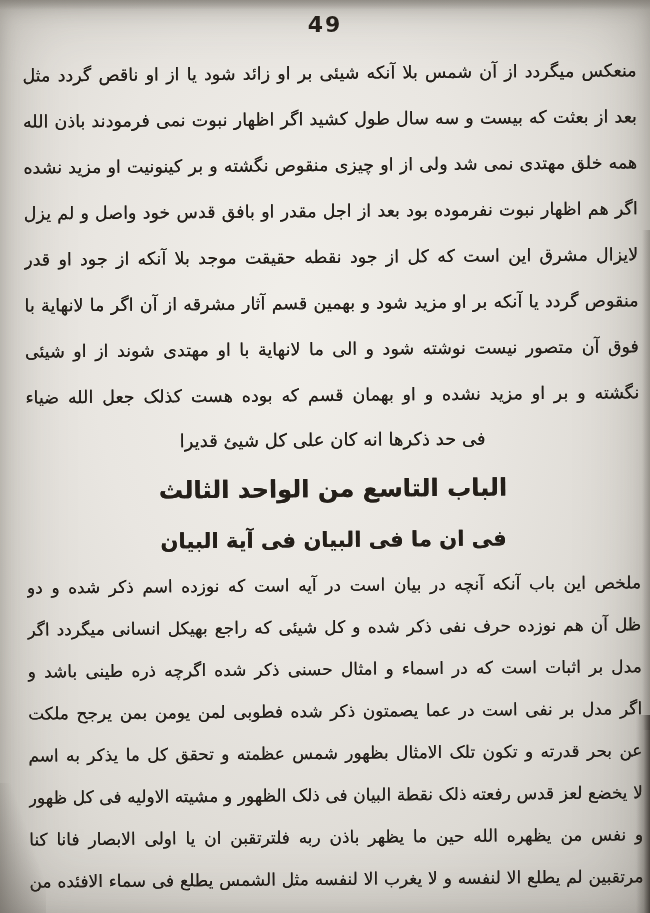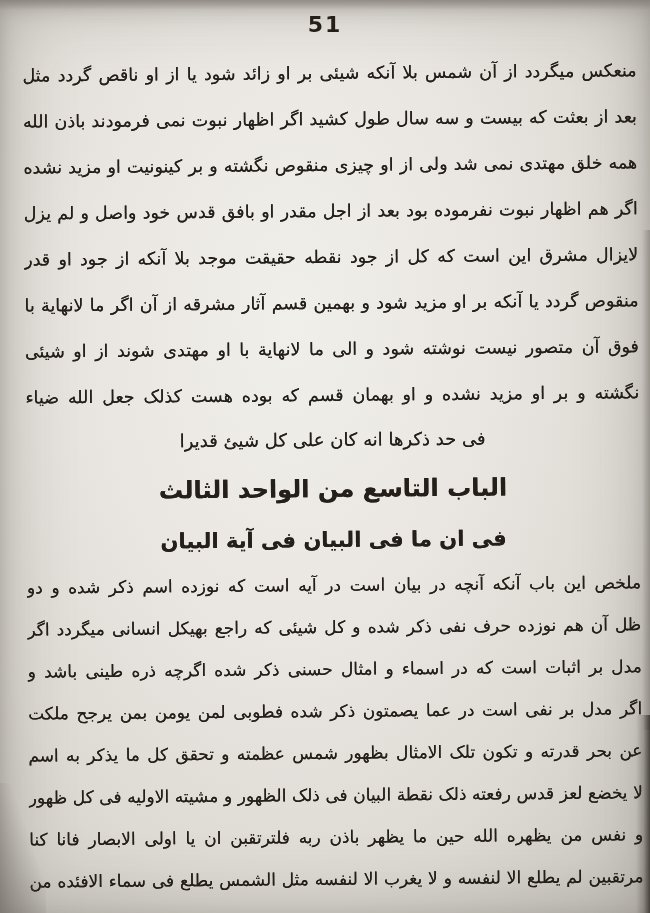--- a/index.html
+++ b/index.html
@@ -103,21 +103,21 @@
     height: 130px;
     background: linear-gradient(to top right, rgba(92, 87, 80, 0.5), rgba(92, 87, 80, 0) 62%);
     pointer-events: none;
   }
 </style>
 </head>
 <body>
 
 <div class="scan">
 
-  <div class="page-number">51</div>
+  <div class="page-number">49</div>
 
   <div class="text-block">
     <div class="line">منعکس میگردد از آن شمس بلا آنکه شیئی بر او زائد شود یا از او ناقص گردد مثل آنکه ظهور رسول الله</div>
     <div class="line">بعد از بعثت که بیست و سه سال طول کشید اگر اظهار نبوت نمی فرمودند باذن الله این</div>
     <div class="line">همه خلق مهتدی نمی شد ولی از او چیزی منقوص نگشته و بر کینونیت او مزید نشده</div>
     <div class="line">اگر هم اظهار نبوت نفرموده بود بعد از اجل مقدر او بافق قدس خود واصل و لم یزل و</div>
     <div class="line">لایزال مشرق این است که کل از جود نقطه حقیقت موجد بلا آنکه از جود او قدر قطره</div>
     <div class="line">منقوص گردد یا آنکه بر او مزید شود و بهمین قسم آثار مشرقه از آن اگر ما لانهایة با علی طوریکه</div>
     <div class="line">فوق آن متصور نیست نوشته شود و الی ما لانهایة با او مهتدی شوند از او شیئی منقوص</div>
     <div class="line">نگشته و بر او مزید نشده و او بهمان قسم که بوده هست کذلک جعل الله ضیاء الشمس مثلما</div>

